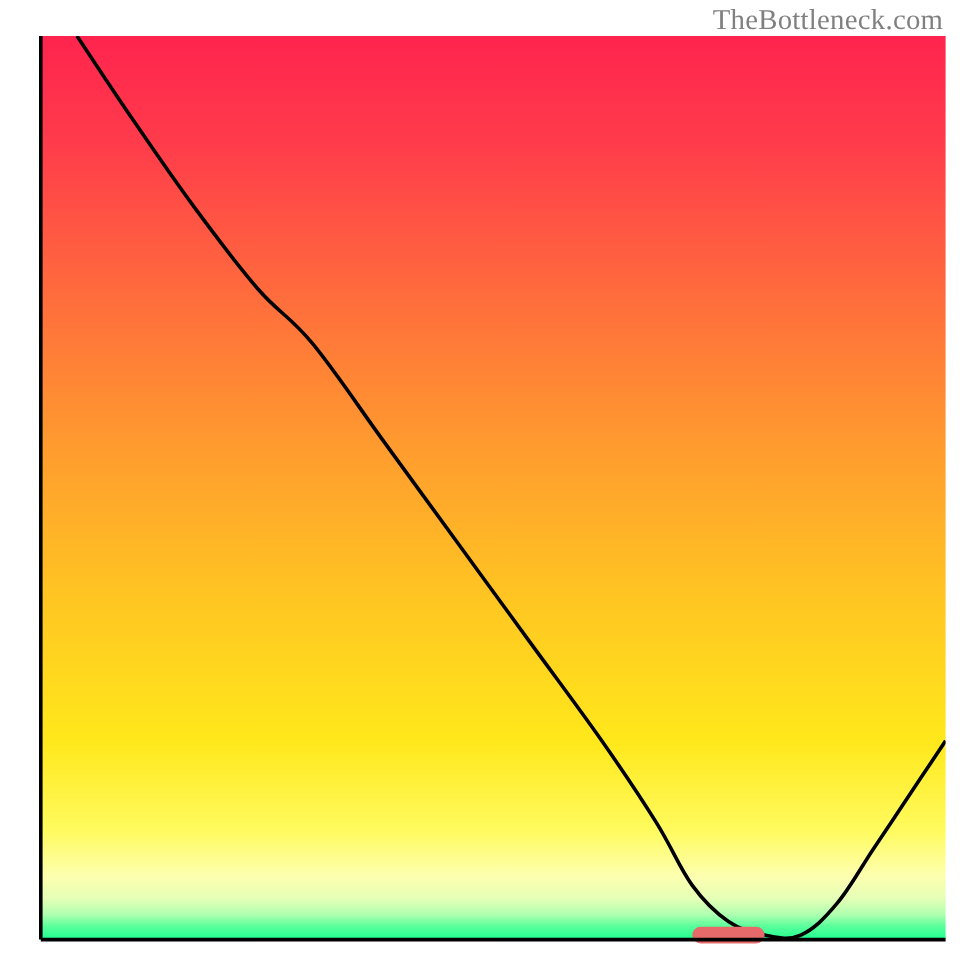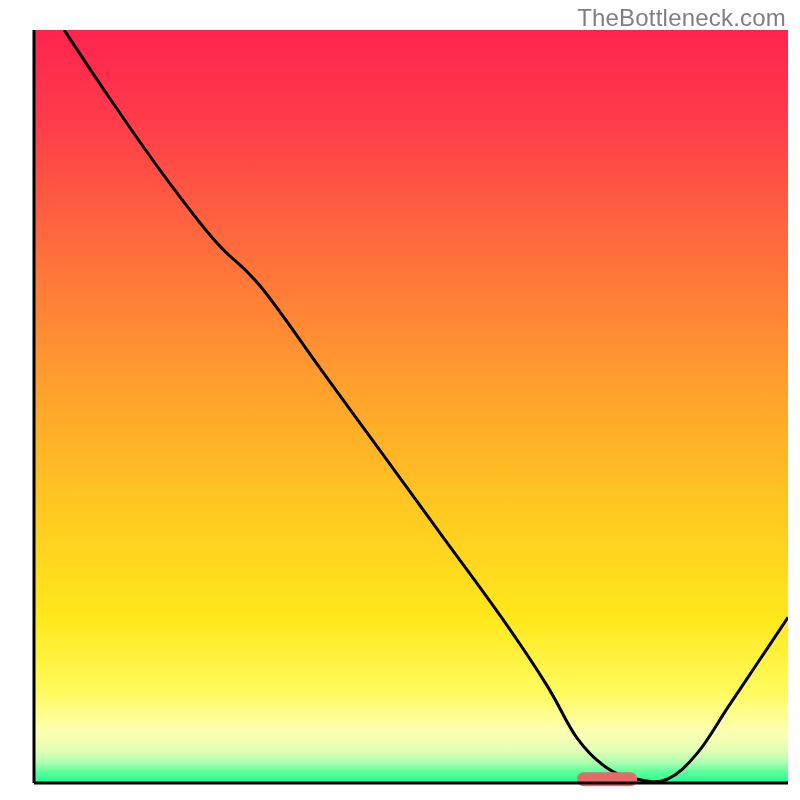--- a/index.html
+++ b/index.html
@@ -17,20 +17,21 @@
     height: 800px;
   }
   .watermark {
     position: absolute;
     top: 4px;
     right: 14px;
     font-size: 24px;
     font-weight: 500;
     color: #808080;
     letter-spacing: 0.2px;
+    font-family: Liberation Serif, serif;
   }
   svg {
     position: absolute;
     top: 0;
     left: 0;
   }
   .axis {
     stroke: #000000;
     stroke-width: 3;
     fill: none;

